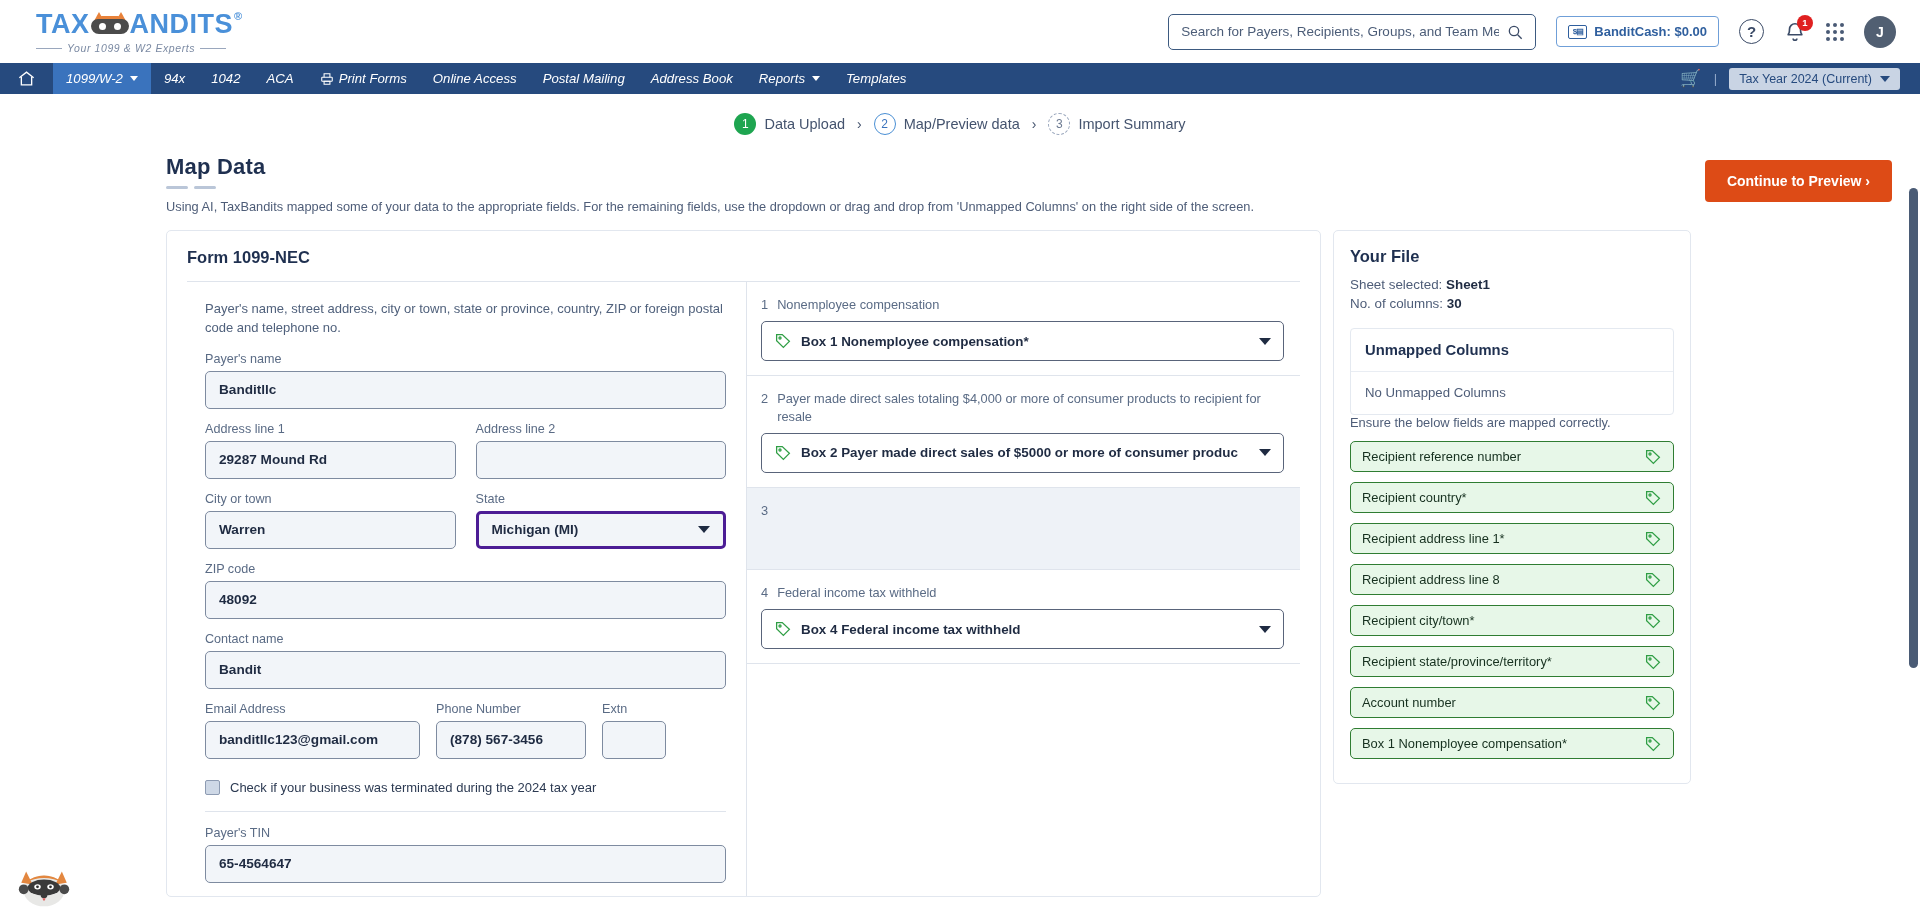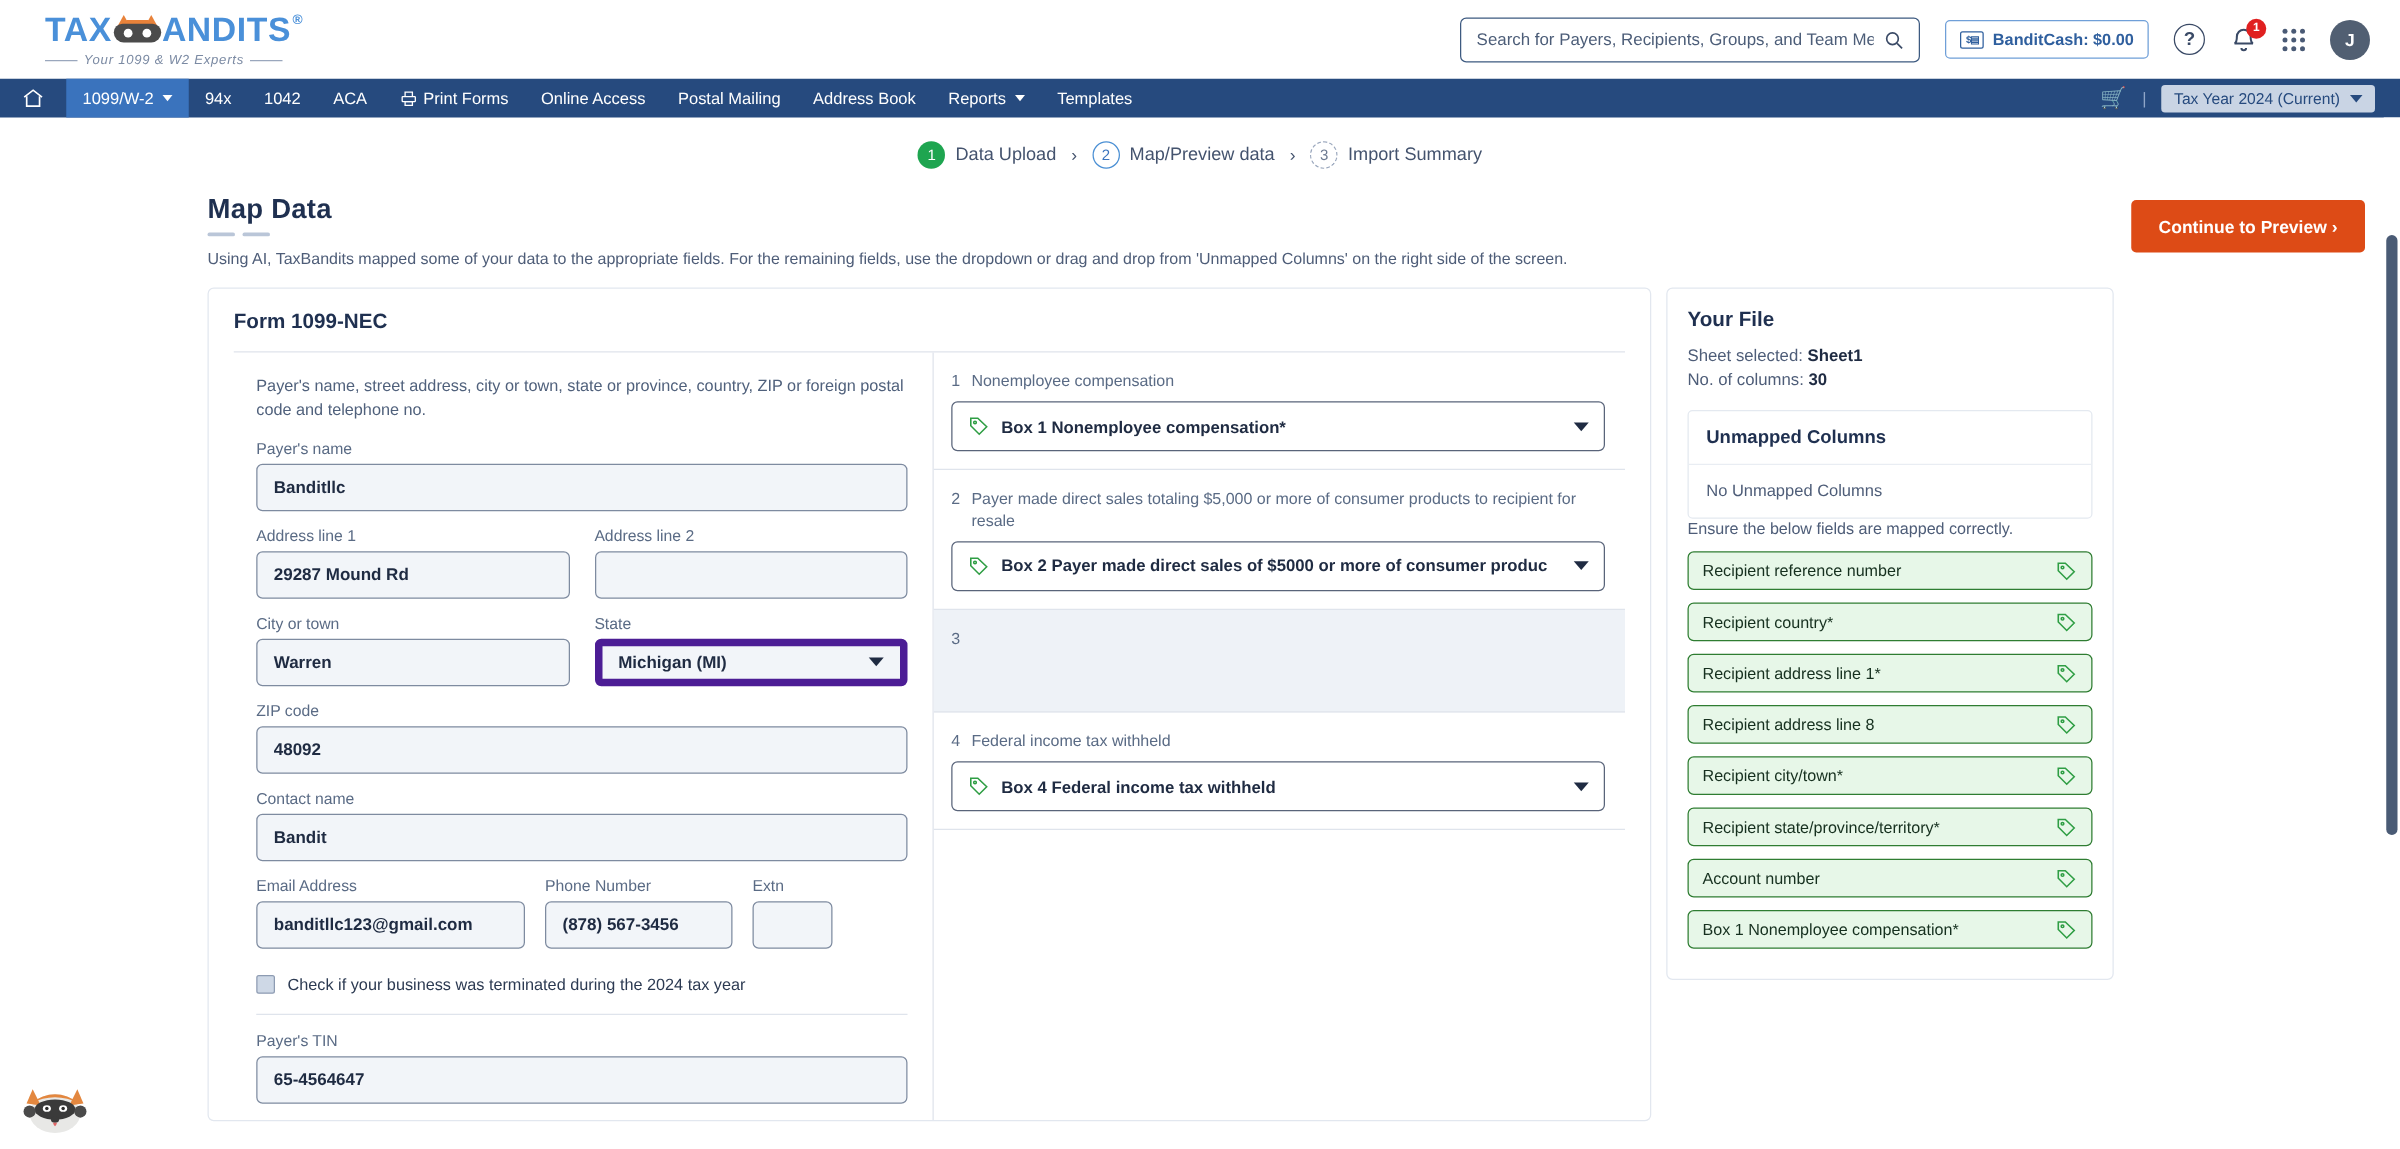--- a/index.html
+++ b/index.html
@@ -67,21 +67,21 @@
     width:32px;height:32px;border-radius:50%;background:#515f72;color:#fff;display:flex;
     align-items:center;justify-content:center;font-size:14px;font-weight:bold;
   }
 
   
   .navbar {
     height: 31px; background:#264a7e; display:flex; align-items:center; width:100%;
     font-size: 13.2px; color:#fff; position:relative;
   }
   .nav-home { width:53px; display:flex;align-items:center;justify-content:center; height:100%; }
-  .nav-item { padding: 0 13px; height:100%; display:flex;align-items:center; gap:5px; white-space:nowrap; cursor:pointer;}
+  .nav-item { padding: 0 13px; height:100%; display:flex;align-items:center; gap:5px; white-space:nowrap; cursor:pointer;font-style:italic;}
   .nav-item.active { background:#3a73bd; }
   .caret { width:0;height:0;border-left:4px solid transparent;border-right:4px solid transparent;border-top:5px solid #fff; margin-left:2px;}
   .nav-right { margin-left:auto; display:flex; align-items:center; gap:12px; padding-right:20px;}
   .cart-ico { color:#d8e63c; font-size:17px; }
   .nav-div { color:#8fa6c8; }
   .taxyear {
     background:#c9d4e4; color:#264a7e; font-size:12.5px; border-radius:3px; padding:4px 10px;
     display:flex;align-items:center;gap:8px; font-weight:500;
   }
   .taxyear .c { width:0;height:0;border-left:5px solid transparent;border-right:5px solid transparent;border-top:6px solid #264a7e; }
@@ -124,21 +124,21 @@
   .field { margin-bottom: 13px; }
   .field label { display:block; font-size:12.6px; color:#5a6b85; margin-bottom:5px;}
   .inp {
     width:100%; height:38px; border:1px solid #7e8ba0; border-radius:5px; background:#f2f5f9;
     padding: 0 13px; font-size:13.6px; color:#1f2b42; font-weight:bold;
     font-family:"Liberation Sans", sans-serif; outline:none; display:flex; align-items:center;
   }
   .row2 { display:flex; gap:20px; }
   .row2 > .field { flex:1; }
   .sel {
-    width:100%; height:38px; border:6px solid #4c1d95; border-radius:5px; background:#f2f5f9;
+    width:100%; height:38px; border:3px solid #4c1d95; border-radius:5px; background:#f2f5f9;
     padding: 0 13px; font-size:13.6px; color:#1f2b42; font-weight:bold; display:flex;
     align-items:center; justify-content:space-between;
   }
   .sel .c { width:0;height:0;border-left:6px solid transparent;border-right:6px solid transparent;border-top:7px solid #1f2b42;}
   .row3 { display:flex; gap:16px; }
   .row3 .f-email { width:215px; }
   .row3 .f-phone { width:150px; }
   .row3 .f-extn { width:64px; }
   .checkrow { display:flex;align-items:flex-start;gap:10px; padding: 8px 0 16px; border-bottom:1px solid #dfe4ec; margin-bottom:14px;}
   .cb { width:15px;height:15px;border:1px solid #8d9bb2; border-radius:2px; background:#ced8e6;}
@@ -419,21 +419,21 @@
                 <circle cx="8" cy="8" r="1.4"></circle>
             </svg>
             <span class="txt">Box 1 Nonemployee compensation*</span>
             <i class="c"></i>
           </div>
         </div>
 
         <div class="map-block">
           <div class="map-lbl">
             <span class="n">2</span>
-            <span>Payer made direct sales totaling $5,000 or more of consumer products to recipient for resale</span>
+            <span>Payer made direct sales totaling $4,000 or more of consumer products to recipient for resale</span>
           </div>
           <div class="map-sel">
             <svg class="tag-ico" viewBox="0 0 24 24" fill="none" stroke="#2f9e44" stroke-width="1.7">
               <path d="M20.5 12.5l-8 8-9-9V3.5H11z"></path>
                 <circle cx="8" cy="8" r="1.4"></circle>
             </svg>
             <span class="txt">Box 2 Payer made direct sales of $5000 or more of consumer produc</span>
             <i class="c"></i>
           </div>
         </div>

